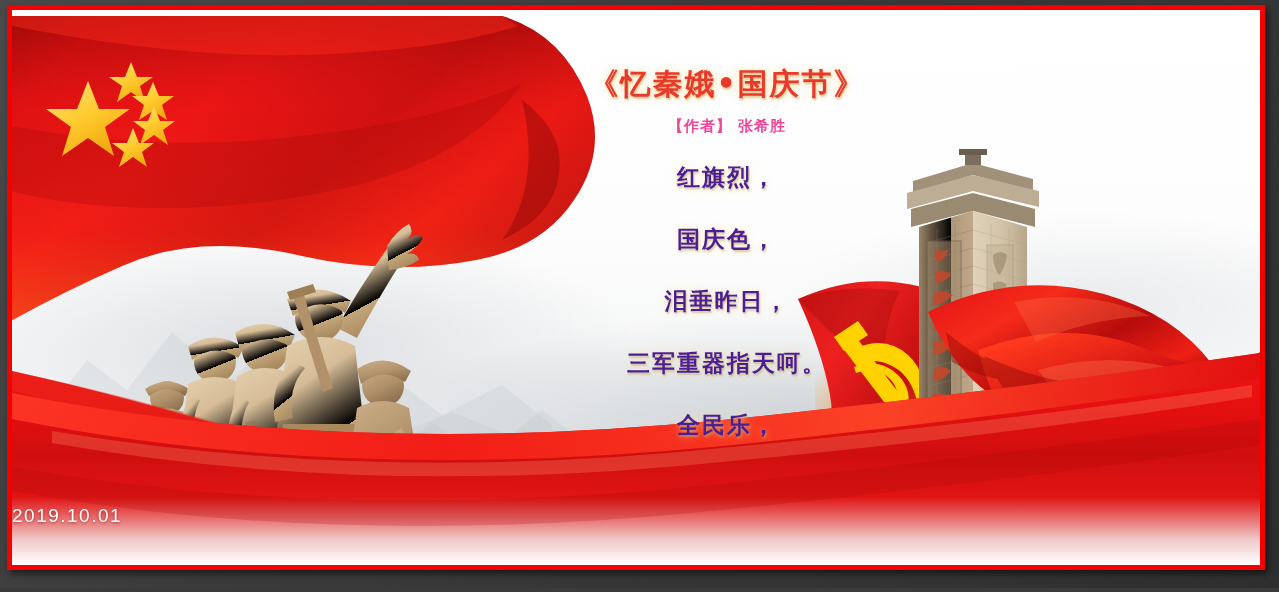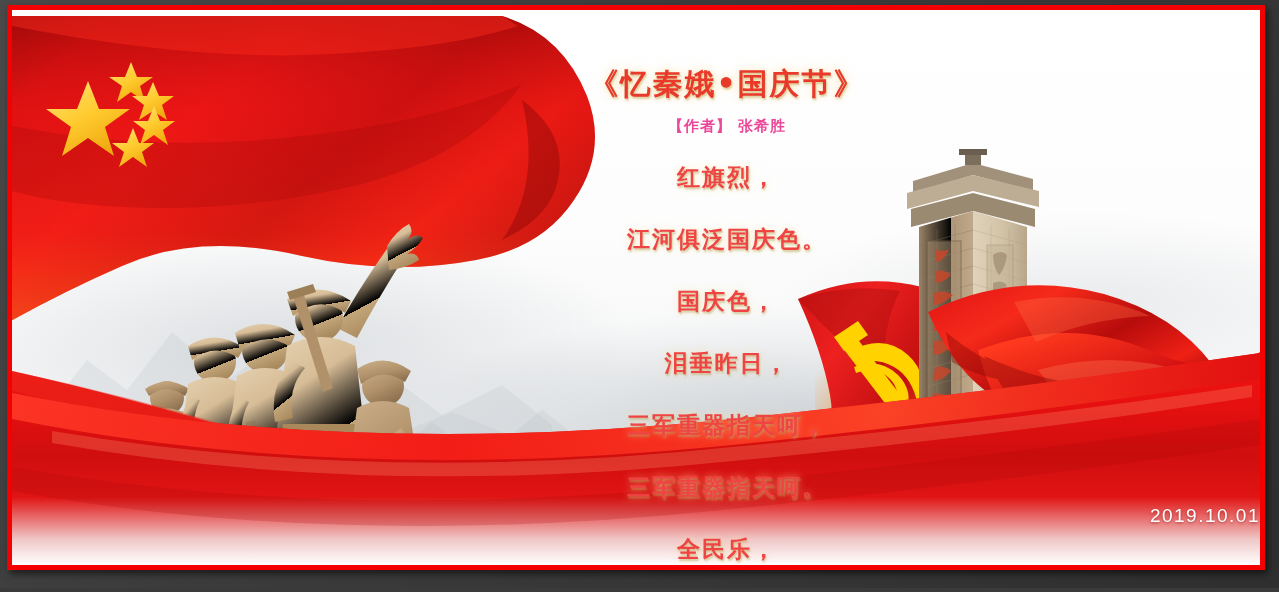--- a/index.html
+++ b/index.html
@@ -132,34 +132,34 @@
     font-weight:bold;
     color:#ec4899;
     letter-spacing:1px;
     text-shadow: 0 1px 1px rgba(255,255,255,.9);
   }
   .poem-body { margin-top:18px; }
   .poem-line {
     font-family:"DejaVu Sans","Liberation Sans",sans-serif;
     font-size:23px;
     font-weight:bold;
-    color:#ef4444;
+    color:#4c1d95;
     letter-spacing:2px;
     line-height:42px;
     white-space:nowrap;
     text-shadow: 1px 2px 2px rgba(180,165,95,.55), 0 0 8px rgba(255,225,160,.6);
     margin-top: 20px;
   }
 
   
   .date-stamp {
     position:absolute;
     left:0; right:0;
     bottom:38px;
-    text-align:right;
+    text-align:left;
     z-index:40;
     font-family:"Liberation Sans","DejaVu Sans",sans-serif;
     font-size:19px;
     color:#ffffff;
     letter-spacing:1.5px;
     text-shadow: 0 1px 3px rgba(120,0,0,.55);
   }
 </style>
 </head>
 <body>
@@ -540,24 +540,22 @@
 
           <path d="M0 132 Q320 188 700 150 Q980 122 1248 84 L1248 110 Q980 148 700 176 Q320 214 0 156 Z" fill="#a80a0a" opacity=".22"></path>
         </svg>
       </div>
 
       <div class="text-col">
         <div class="poem-title">《忆秦娥•国庆节》</div>
         <div class="poem-author">【作者】 张希胜</div>
         <div class="poem-body">
           <div class="poem-line">红旗烈，</div>
-          <div class="poem-line">江河俱泛国庆色。</div>
           <div class="poem-line">国庆色，</div>
           <div class="poem-line">泪垂昨日，</div>
-          <div class="poem-line">三军重器指天呵，</div>
           <div class="poem-line">三军重器指天呵。</div>
           <div class="poem-line">全民乐，</div>
         </div>
       </div>
 
       <div class="date-stamp">2019.10.01</div>
 
     </div>
   </div>
 </div>

